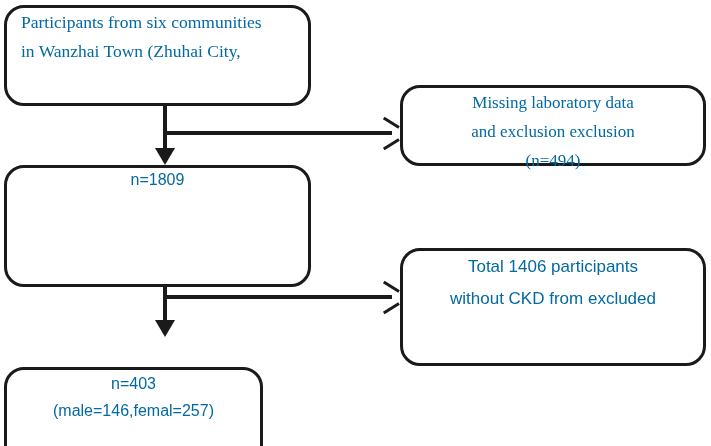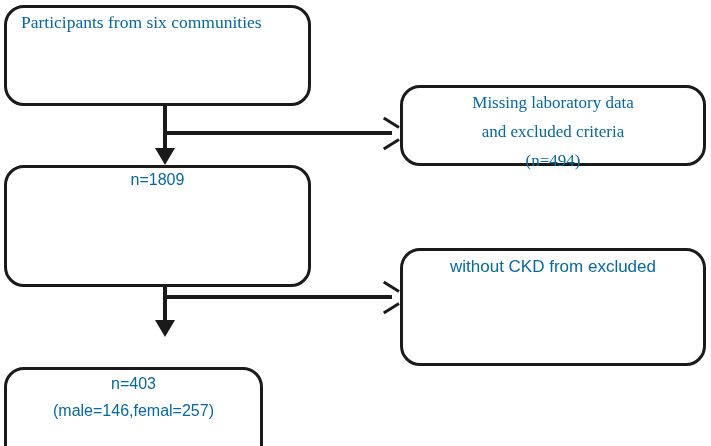--- a/index.html
+++ b/index.html
@@ -113,34 +113,36 @@
   <div class="arrow-down" id="arrowhead-down-1"></div>
   <div class="arrow-right-barb" id="arrowhead-right-1"></div>
 
   <div class="conn conn-v" id="stem-2"></div>
   <div class="conn conn-h" id="branch-2"></div>
   <div class="arrow-down" id="arrowhead-down-2"></div>
   <div class="arrow-right-barb" id="arrowhead-right-2"></div>
 
   <div class="node font-serif align-left" id="node-source">
     <span class="line">Participants from six communities</span>
+    <span class="line">in Wanzhai Town (Zhuhai City,</span>
   </div>
 
   <div class="node font-sans align-center" id="node-eligible">
     <span class="line">n=1809</span>
   </div>
 
   <div class="node font-sans align-center" id="node-final">
     <span class="line">n=403</span>
     <span class="line">(male=146,femal=257)</span>
   </div>
 
   <div class="node font-serif align-center" id="node-excluded-1">
     <span class="line">Missing laboratory data</span>
-    <span class="line">and excluded criteria</span>
+    <span class="line">and exclusion exclusion</span>
     <span class="line">(n=494)</span>
   </div>
 
   <div class="node font-sans align-center" id="node-excluded-2">
+    <span class="line">Total 1406 participants</span>
     <span class="line">without CKD from excluded</span>
   </div>
 
 </div>
 
 </body></html>

